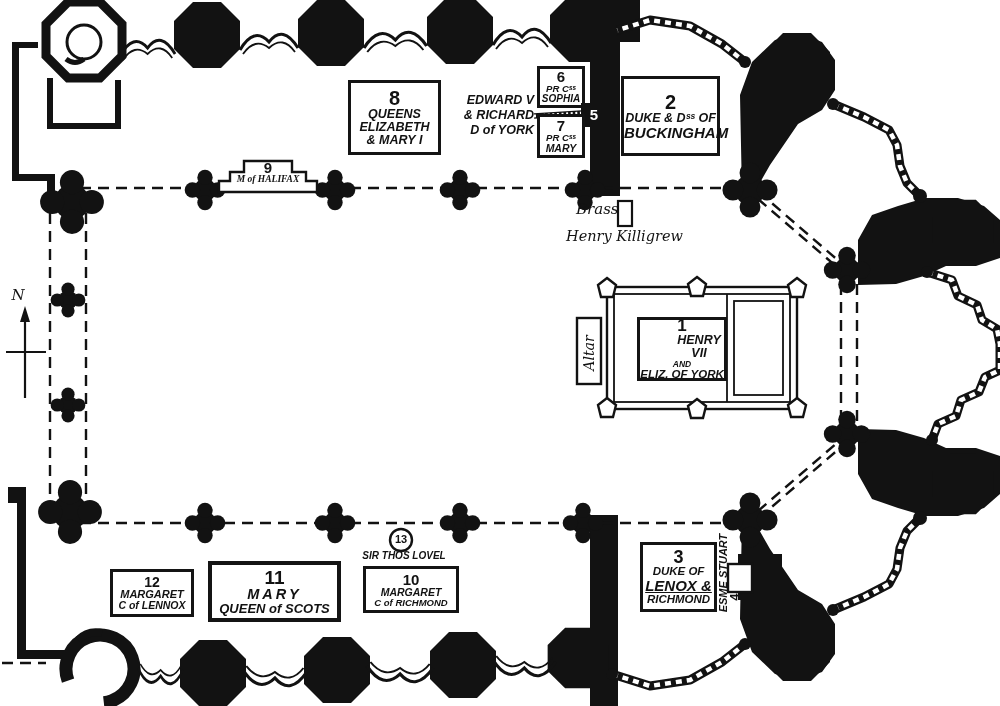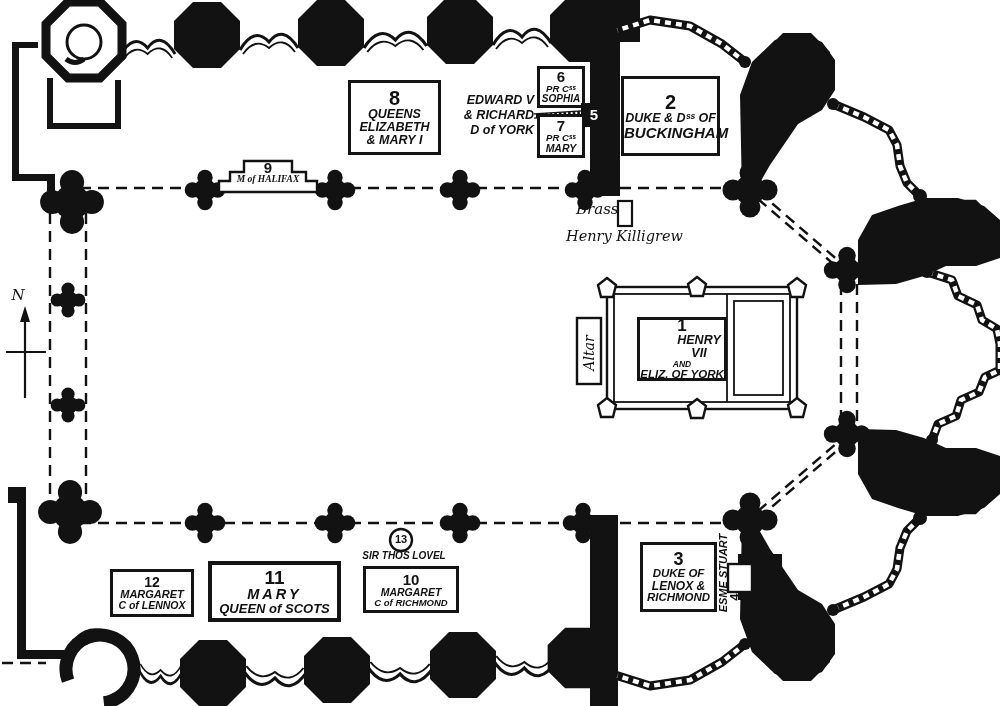--- a/index.html
+++ b/index.html
@@ -249,21 +249,21 @@
     <div style="font-size:12.5px;padding-left:34px;">HENRY VII</div>
     <div style="font-size:8.5px;">AND</div>
     <div style="font-size:11.5px;">ELIZ. OF YORK</div>
   </div>
 
   <div class="lbl script rot" style="left:554px;top:341px;width:70px;height:24px;font-size:14px;line-height:24px;">Altar</div>
 
   <div class="tbox" style="left:640px;top:542px;width:77px;height:70px;">
     <div class="num" style="font-size:18px;">3</div>
     <div style="font-size:11.5px;">DUKE OF</div>
-    <div style="font-size:12px;">LENOX &amp;</div>
+    <div style="font-size:15px;text-decoration:underline;">LENOX &amp;</div>
     <div style="font-size:11.5px;">RICHMOND</div>
   </div>
 
   <div class="lbl it rot" style="left:668px;top:564px;width:110px;height:18px;font-size:11px;line-height:18px;">ESME STUART</div>
   <div class="lbl num rot" style="left:725px;top:589px;width:20px;height:16px;font-size:13px;line-height:16px;">4</div>
 
   <div class="lbl num" style="left:390px;top:534px;width:22px;font-size:11px;text-align:center;">13</div>
   <div class="lbl it" style="left:352px;top:550px;width:104px;font-size:10px;text-align:center;">SIR THOS LOVEL</div>
 
   <div class="tbox" style="left:363px;top:566px;width:96px;height:47px;">

